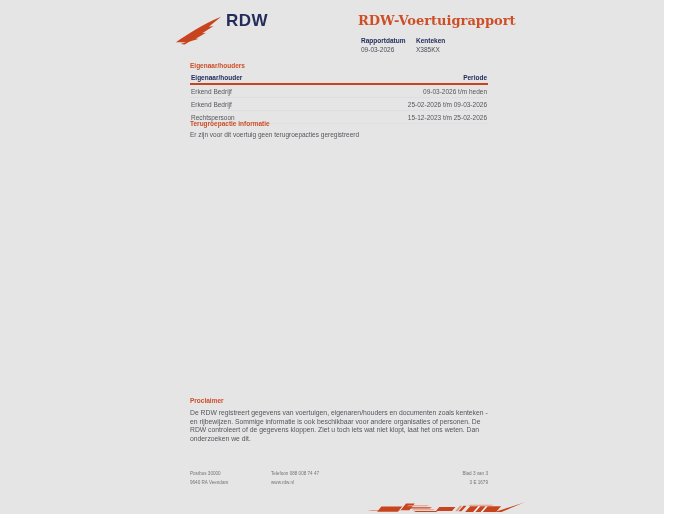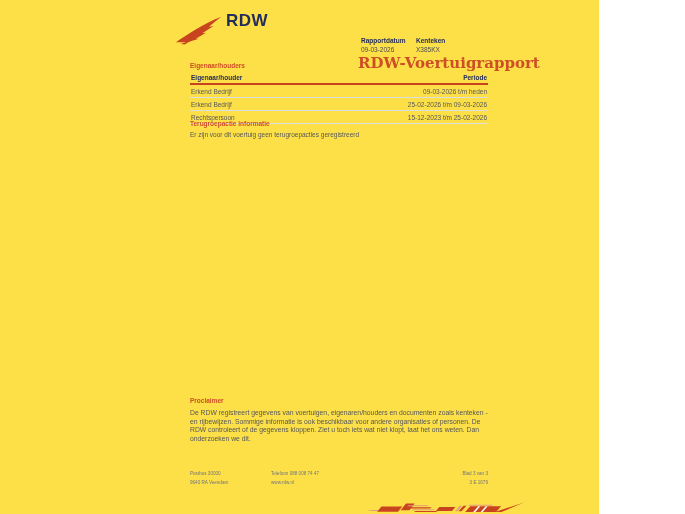--- a/index.html
+++ b/index.html
@@ -1,28 +1,28 @@
 <!DOCTYPE html>
 <html><head>
 <meta charset="utf-8">
 <style>
   html,body{margin:0;padding:0;background:#ffffff;}
   #page{
-    position:relative;width:599px;height:514px;background:#fde047;
+    position:relative;width:664px;height:514px;background:#e5e5e5;
     font-family:"Liberation Sans",sans-serif;overflow:hidden;
   }
   
   .logo-wing{position:absolute;left:175px;top:15px;width:47px;height:30px;}
   .logo-text{
     position:absolute;left:226px;top:11px;
     font-size:17px;font-weight:700;letter-spacing:0.5px;color:#232D5C;
   }
   .doc-title{
     position:absolute;left:358px;top:13px;
-    font-family:"DejaVu Serif",serif;font-weight:700;font-size:15px;color:#CE4E26;margin-top:41px;
+    font-family:"DejaVu Serif",serif;font-weight:700;font-size:13px;color:#CE4E26;
   }
   .meta{position:absolute;left:361px;top:37px;display:flex;font-size:6.5px;}
   .meta-col{width:55px;}
   .meta-label{font-weight:700;color:#232D5C;margin-bottom:2px;}
   .meta-value{color:#4A4E57;}
   
   .section-title{color:#CE4E26;font-weight:700;font-size:6.5px;}
   .owners{position:absolute;left:190px;top:62px;width:298px;font-size:6.5px;}
   .thead{
     display:flex;justify-content:space-between;font-weight:700;color:#232D5C;

